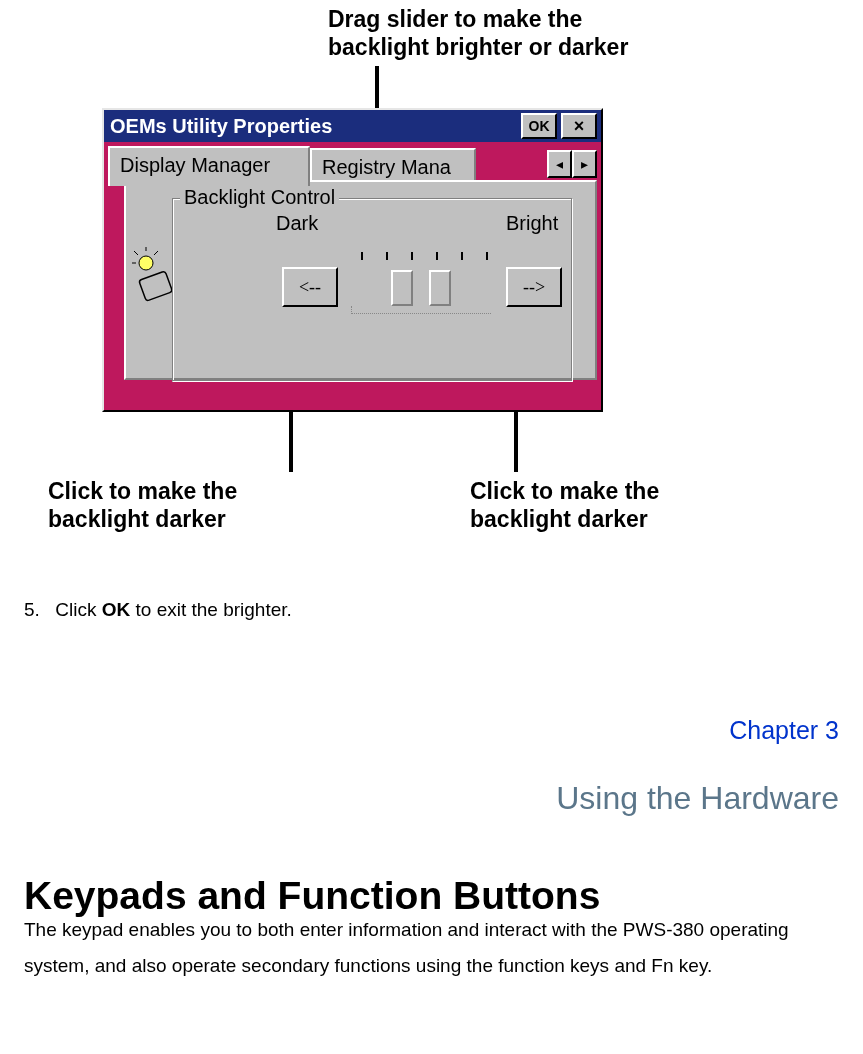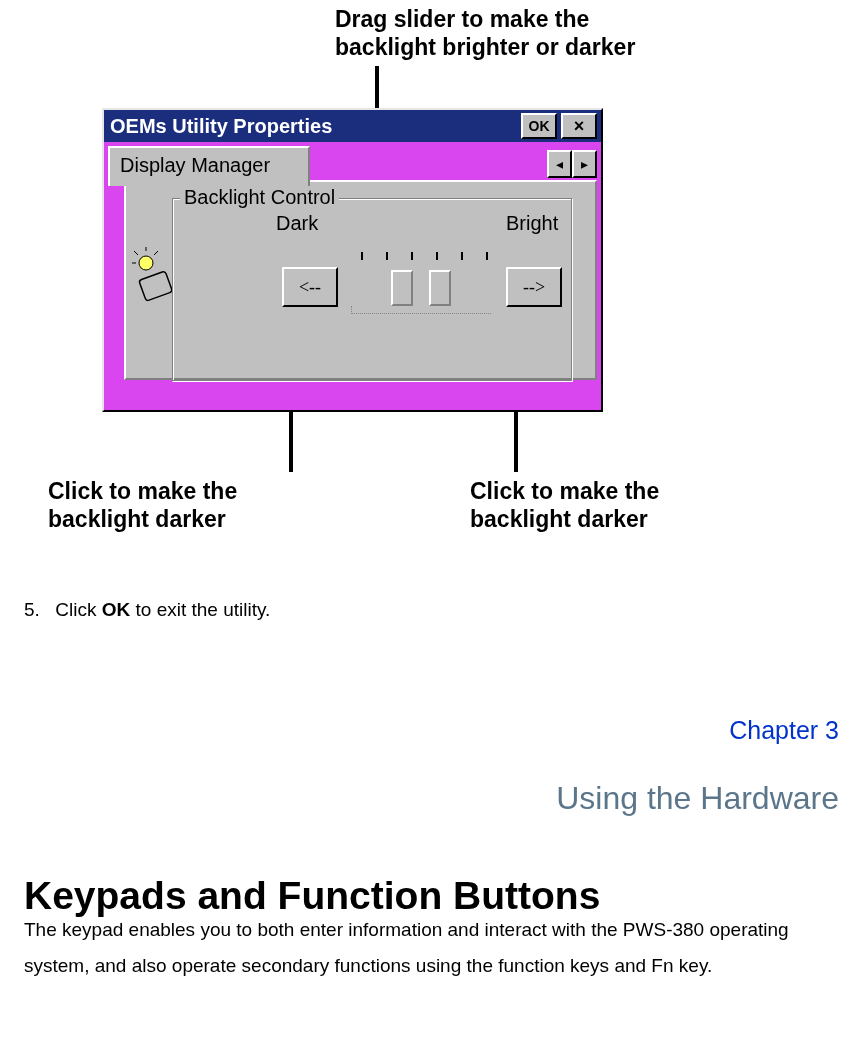--- a/index.html
+++ b/index.html
@@ -13,39 +13,39 @@
   .doc-root { position: relative; width: 100%; height: 100%; }
 
   
   .anno {
     position: absolute;
     font-weight: bold;
     font-size: 23px;
     line-height: 1.2;
     font-family: Arial, sans-serif;
   }
-  .top-anno { left: 335px; top: 6px; width: 350px; }
+  .top-anno { left: 328px; top: 6px; width: 350px; }
   .left-anno { left: 48px; top: 478px; width: 260px; }
   .right-anno { left: 470px; top: 478px; width: 260px; }
 
   
   .line {
     position: absolute;
     background: #000;
   }
   .vtline-slider { left: 375px; top: 66px; width: 4px; height: 218px; }
   .vtline-left   { left: 289px; top: 302px; width: 4px; height: 170px; }
   .vtline-right  { left: 514px; top: 302px; width: 4px; height: 170px; }
 
   
   .dialog {
     position: absolute;
     left: 102px; top: 108px;
     width: 501px; height: 304px;
-    background: #d946ef;
+    background: #be185d;
     border-top: 2px solid #e6e6e6;
     border-left: 2px solid #e6e6e6;
     border-right: 2px solid #000;
     border-bottom: 2px solid #000;
   }
   .titlebar {
     height: 32px;
     background: #1b2d7d;
     display: flex;
     align-items: center;
@@ -240,20 +240,21 @@
 
 <div class="dialog">
   <div class="titlebar">
     <span class="title">OEMs Utility Properties</span>
     <span class="tb-btn">OK</span>
     <span class="tb-btn tb-close">×</span>
   </div>
 
   <div class="tabstrip">
     <div class="tab active">Display Manager</div>
+    <div class="tab inactive">Registry Mana</div>
     <div class="tab-spin">
       <span class="spin">◂</span>
       <span class="spin">▸</span>
     </div>
   </div>
 
   <div class="tab-panel">
 
     <svg class="bulb-icon" viewBox="0 0 48 60">
       <rect x="10" y="28" width="28" height="22" rx="3" fill="#c0c0c0" stroke="#000" stroke-width="1.5" transform="rotate(-20 24 40)"></rect>
@@ -281,21 +282,21 @@
       <div class="tick" style="left:135px"></div>
       <div class="thumb left"></div>
       <div class="thumb right"></div>
       <div class="dashed-track"></div>
     </div>
   </div>
 </div>
 
 <div class="step5">
   <span class="num">5.</span>
-  <span>Click </span><strong>OK</strong><span> to exit the utility.</span>
+  <span>Click </span><strong>OK</strong><span> to exit the brighter.</span>
 </div>
 
 <div class="chapter">Chapter 3</div>
 <div class="chap-title">Using the Hardware</div>
 <div class="h2">Keypads and Function Buttons</div>
 <div class="para p1">The keypad enables you to both enter information and interact with the PWS-380 operating system, and also operate secondary functions using the function keys and Fn key.</div>
 
 </div>
 
 </body></html>

